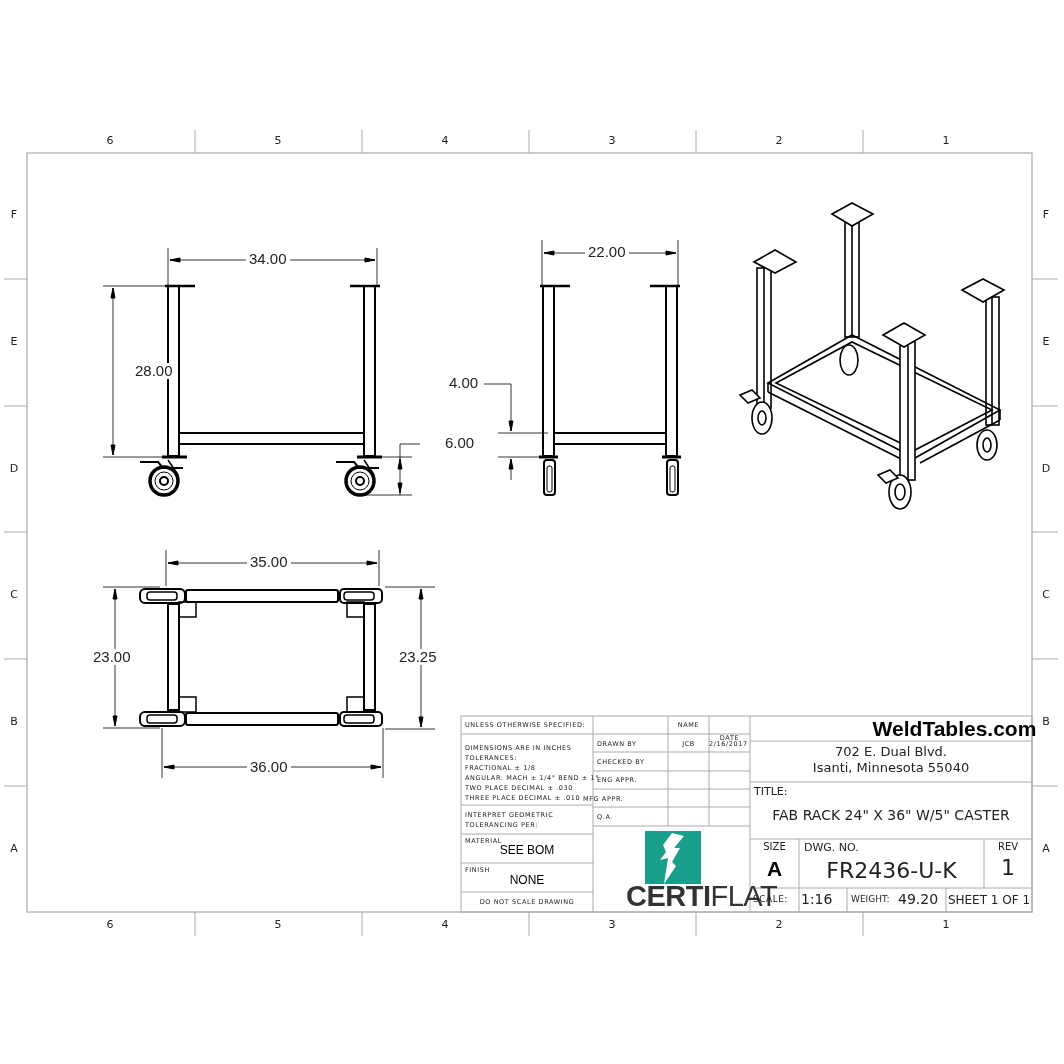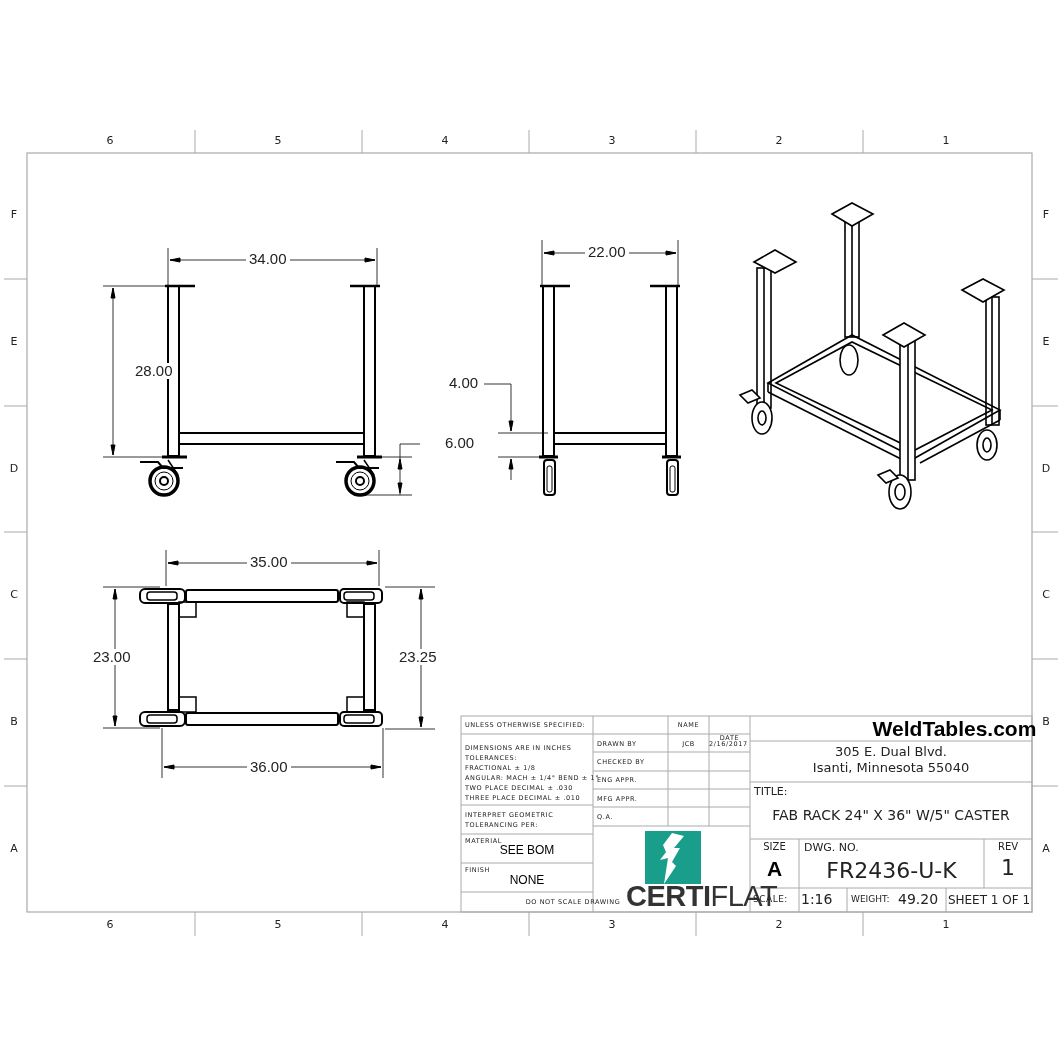--- a/index.html
+++ b/index.html
@@ -302,46 +302,46 @@
     <div>THREE PLACE DECIMAL  ± .010</div>
   </div>
   <div class="abs tiny" style="left:465px;top:810px;line-height:10px;">
     <div>INTERPRET GEOMETRIC</div>
     <div>TOLERANCING PER:</div>
   </div>
   <div class="abs tiny" style="left:465px;top:837px;">MATERIAL</div>
   <div class="abs" style="left:461px;top:843px;width:132px;text-align:center;font-family:'Liberation Sans',sans-serif;font-size:12px;">SEE BOM</div>
   <div class="abs tiny" style="left:465px;top:866px;">FINISH</div>
   <div class="abs" style="left:461px;top:873px;width:132px;text-align:center;font-family:'Liberation Sans',sans-serif;font-size:12px;">NONE</div>
-  <div class="abs tiny" style="left:461px;top:898px;width:132px;text-align:center;padding-left:46px;">DO NOT SCALE DRAWING</div>
+  <div class="abs tiny" style="left:461px;top:898px;width:132px;text-align:center;">DO NOT SCALE DRAWING</div>
 
   <div class="abs tiny" style="left:668px;top:721px;width:41px;text-align:center;">NAME</div>
   <div class="abs tiny" style="left:709px;top:721px;width:41px;text-align:center;margin-top:13px;">DATE</div>
 
   <div class="abs tiny" style="left:597px;top:740px;">DRAWN BY</div>
   <div class="abs tiny" style="left:668px;top:740px;width:41px;text-align:center;">JCB</div>
   <div class="abs tiny" style="left:709px;top:740px;width:45px;text-align:left;">2/16/2017</div>
   <div class="abs tiny" style="left:597px;top:758px;">CHECKED BY</div>
   <div class="abs tiny" style="left:597px;top:776px;">ENG APPR.</div>
-  <div class="abs tiny" style="left:597px;top:795px;">MFG APPR.</div>
+  <div class="abs tiny" style="left:583px;top:795px;">MFG APPR.</div>
   <div class="abs tiny" style="left:597px;top:813px;">Q.A.</div>
 
   <div>
     <svg width="1064" height="1064">
       <rect x="645" y="831" width="56" height="53" fill="#1a9e8c"></rect>
       <path d="M672 833 L663 845 L666 852 L660 860 L668 858 L664 884 L676 866 L672 862 L680 848 L674 848 L684 836 Z" fill="#fff"></path>
     </svg>
     <div class="abs" style="left:598px;top:880px;font-family:'Liberation Sans',sans-serif;font-size:29px;line-height:32px;letter-spacing:-0.5px;color:#333;margin-left:28px;">
       <span style="font-weight:bold;">CERTI</span><span style="font-weight:normal;">FLAT</span>
     </div>
   </div>
 
   <div class="abs" style="left:750px;top:717px;width:313px;text-align:center;font-family:'Liberation Sans',sans-serif;font-weight:bold;font-size:21px;margin-left:48px;">WeldTables.com</div>
   <div class="abs" style="left:750px;top:744px;width:282px;text-align:center;font-family:'DejaVu Sans',sans-serif;font-size:13px;line-height:16px;color:#222;">
-    <div>305 E. Dual Blvd.</div>
+    <div>702 E. Dual Blvd.</div>
     <div>Isanti, Minnesota 55040</div>
   </div>
   <div class="abs" style="left:754px;top:785px;font-size:11px;color:#222;">TITLE:</div>
   <div class="abs" style="left:750px;top:807px;width:282px;text-align:center;font-family:'DejaVu Sans',sans-serif;font-size:14px;color:#222;">FAB RACK 24" X 36" W/5" CASTER</div>
 
   <div class="abs" style="left:750px;top:841px;width:49px;text-align:center;font-size:10px;color:#222;">SIZE</div>
   <div class="abs" style="left:750px;top:857px;width:49px;text-align:center;font-family:'Liberation Sans',sans-serif;font-weight:bold;font-size:21px;">A</div>
   <div class="abs" style="left:804px;top:841px;font-size:11px;color:#222;">DWG.  NO.</div>
   <div class="abs" style="left:799px;top:858px;width:185px;text-align:center;font-family:'DejaVu Sans',sans-serif;font-size:22px;color:#222;">FR2436-U-K</div>
   <div class="abs" style="left:984px;top:841px;width:48px;text-align:center;font-size:10px;color:#222;">REV</div>

